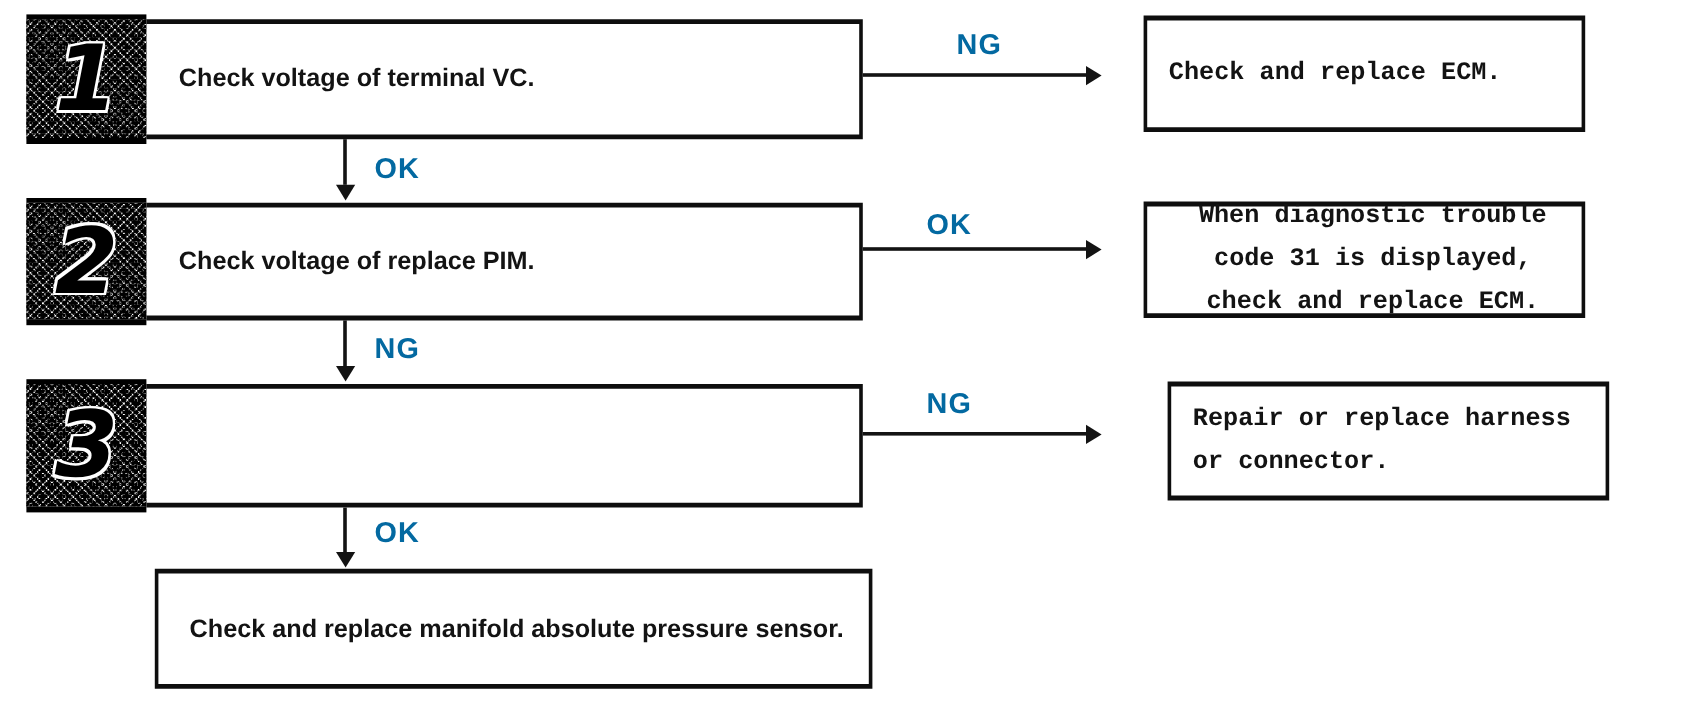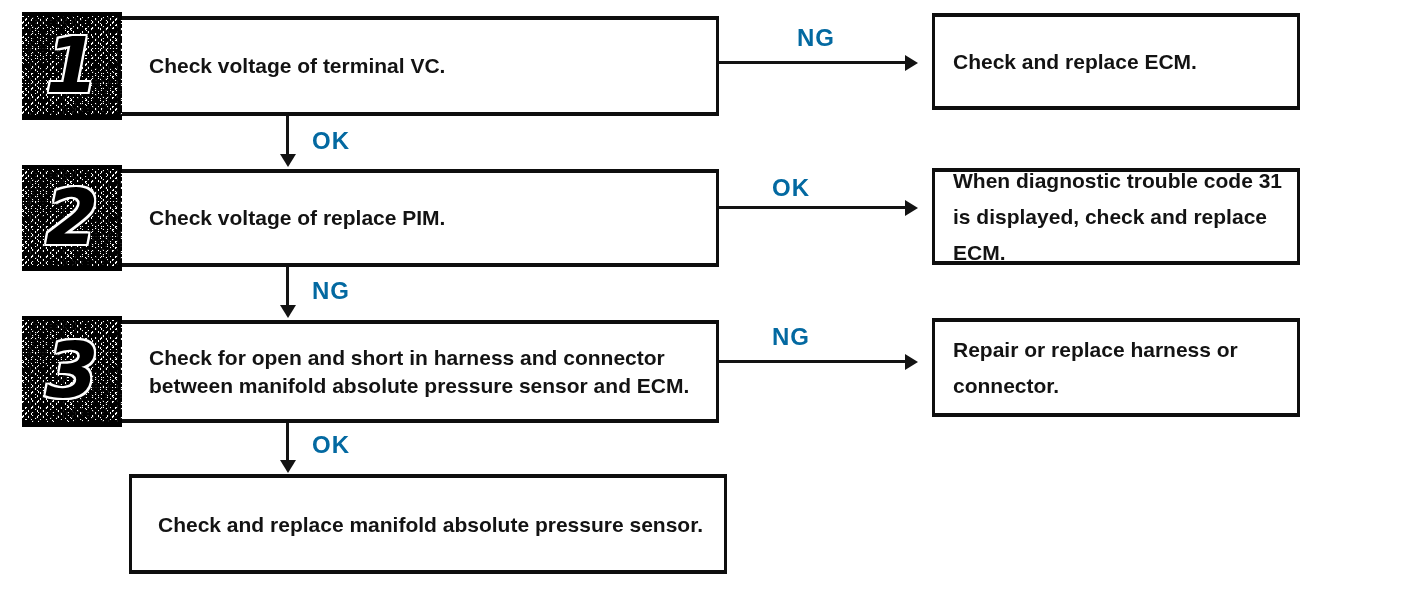--- a/index.html
+++ b/index.html
@@ -8,21 +8,21 @@
     font-family:"Liberation Sans",sans-serif;color:#131313;overflow:hidden;
   }
   
   .box{
     position:absolute;background:#ffffff;box-sizing:border-box;
     border:3px solid #0e0e0e;border-top-width:4px;border-bottom-width:4px;
     display:flex;align-items:center;
   }
   .step{left:22px;width:697px;}
   .step .txt{margin-left:124px;padding-right:8px;font-size:21px;font-weight:bold;line-height:28px;}
-  .result{left:932px;width:368px;}
+  .result{left:953px;width:368px;font-family:Liberation Mono, monospace;}
   .result .txt{margin-left:18px;padding-right:4px;font-size:21px;font-weight:bold;line-height:36px;}
   .final{left:129px;width:598px;}
   .final .txt{margin-left:26px;padding-right:8px;font-size:21px;font-weight:bold;line-height:37px;}
   
   .badge{
     position:absolute;left:-3px;top:-8px;bottom:-8px;width:100px;
     background-color:#ffffff;
     background-image:
       repeating-conic-gradient(#000 0% 25%, rgba(0,0,0,0) 0% 50%),
       repeating-conic-gradient(#000 0% 25%, rgba(0,0,0,0) 0% 50%),
@@ -73,35 +73,34 @@
   <div class="alabel" style="left:312px;top:127px;">OK</div>
 
   <div class="box step" style="top:169px;height:98px;">
     <div class="badge">
       <span class="num">2</span>
     </div>
     <div class="txt">Check voltage of replace PIM.</div>
   </div>
   <div class="harrow" style="top:206px;"></div>
   <div class="alabel" style="left:772px;top:174px;">OK</div>
-  <div class="box result" style="top:168px;height:97px;">
+  <div class="box result" style="top:168px;height:97px;text-align:center;">
     <div class="txt">When diagnostic trouble code 31 is displayed, check and replace ECM.</div>
   </div>
   <div class="varrow" style="top:267px;height:38px;"></div>
   <div class="alabel" style="left:312px;top:277px;">NG</div>
 
   <div class="box step" style="top:320px;height:103px;">
     <div class="badge">
       <span class="num">3</span>
     </div>
-    <div class="txt">Check for open and short in harness and connector between manifold absolute pressure sensor and ECM.</div>
   </div>
   <div class="harrow" style="top:360px;"></div>
   <div class="alabel" style="left:772px;top:323px;">NG</div>
-  <div class="box result" style="top:318px;height:99px;">
+  <div class="box result" style="top:318px;height:99px;margin-left:20px;">
     <div class="txt">Repair or replace harness or connector.</div>
   </div>
   <div class="varrow" style="top:423px;height:37px;"></div>
   <div class="alabel" style="left:312px;top:431px;">OK</div>
 
   <div class="box final" style="top:474px;height:100px;">
     <div class="txt">Check and replace manifold absolute pressure sensor.</div>
   </div>
 
 </div>

